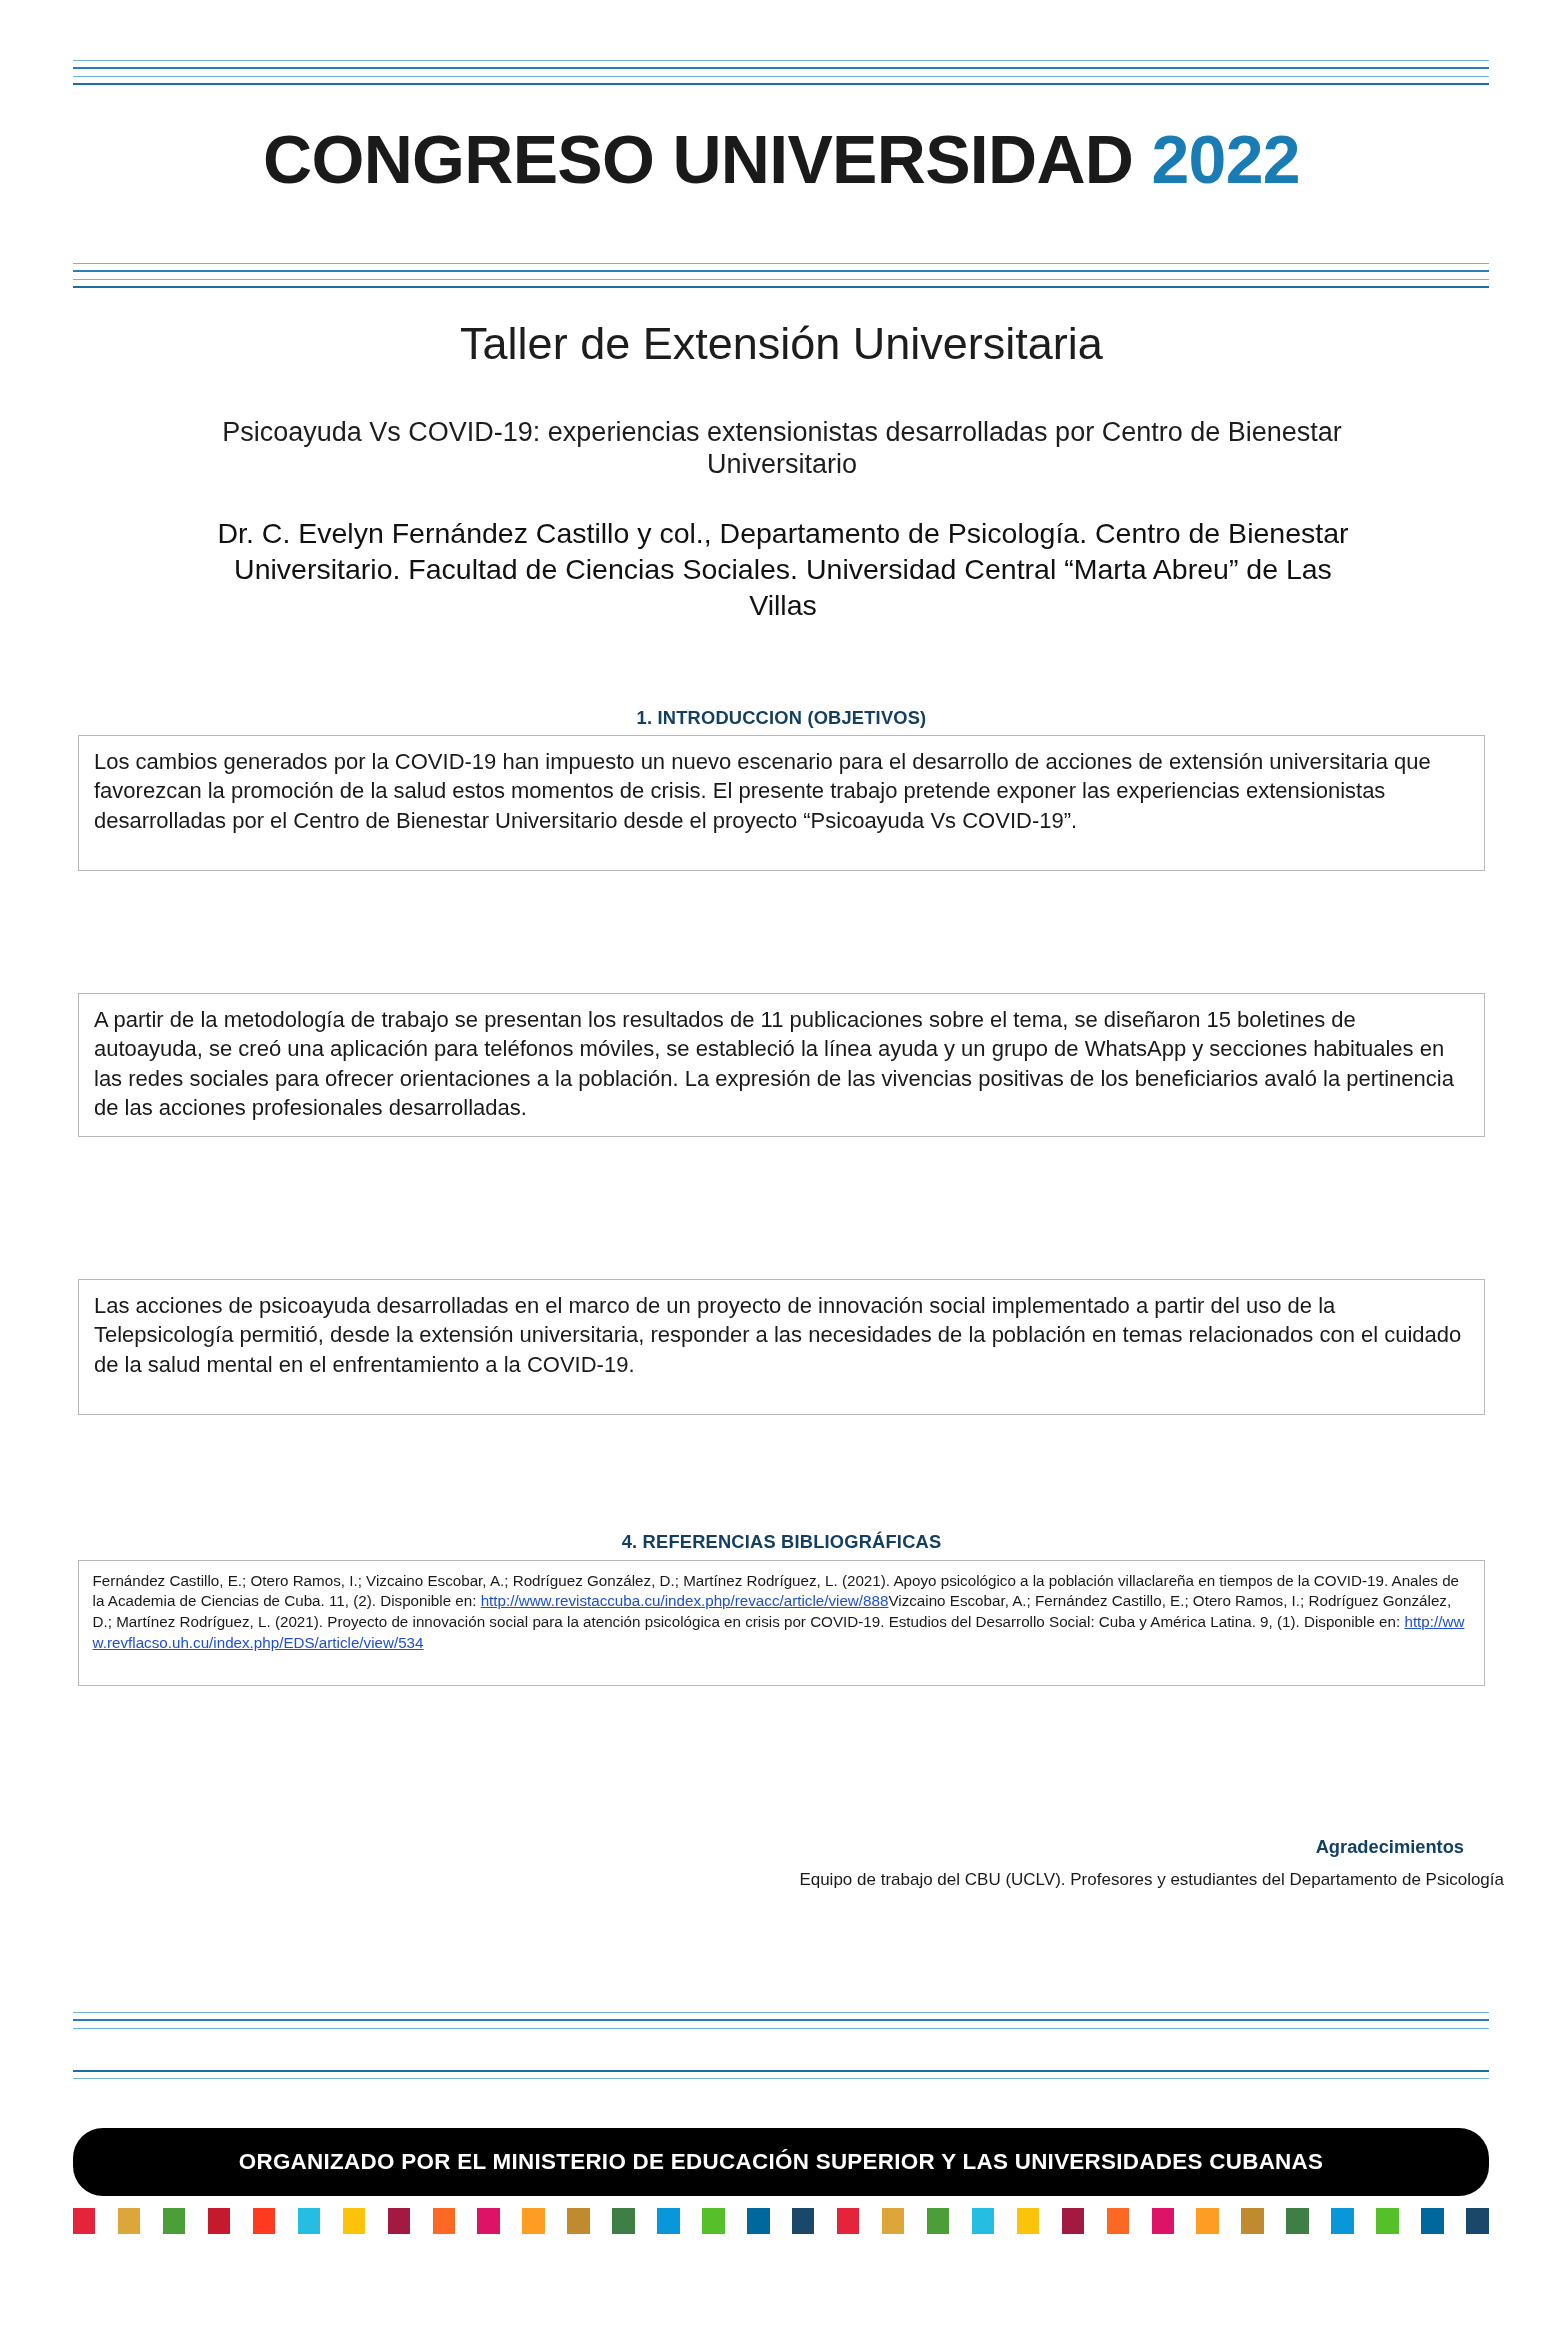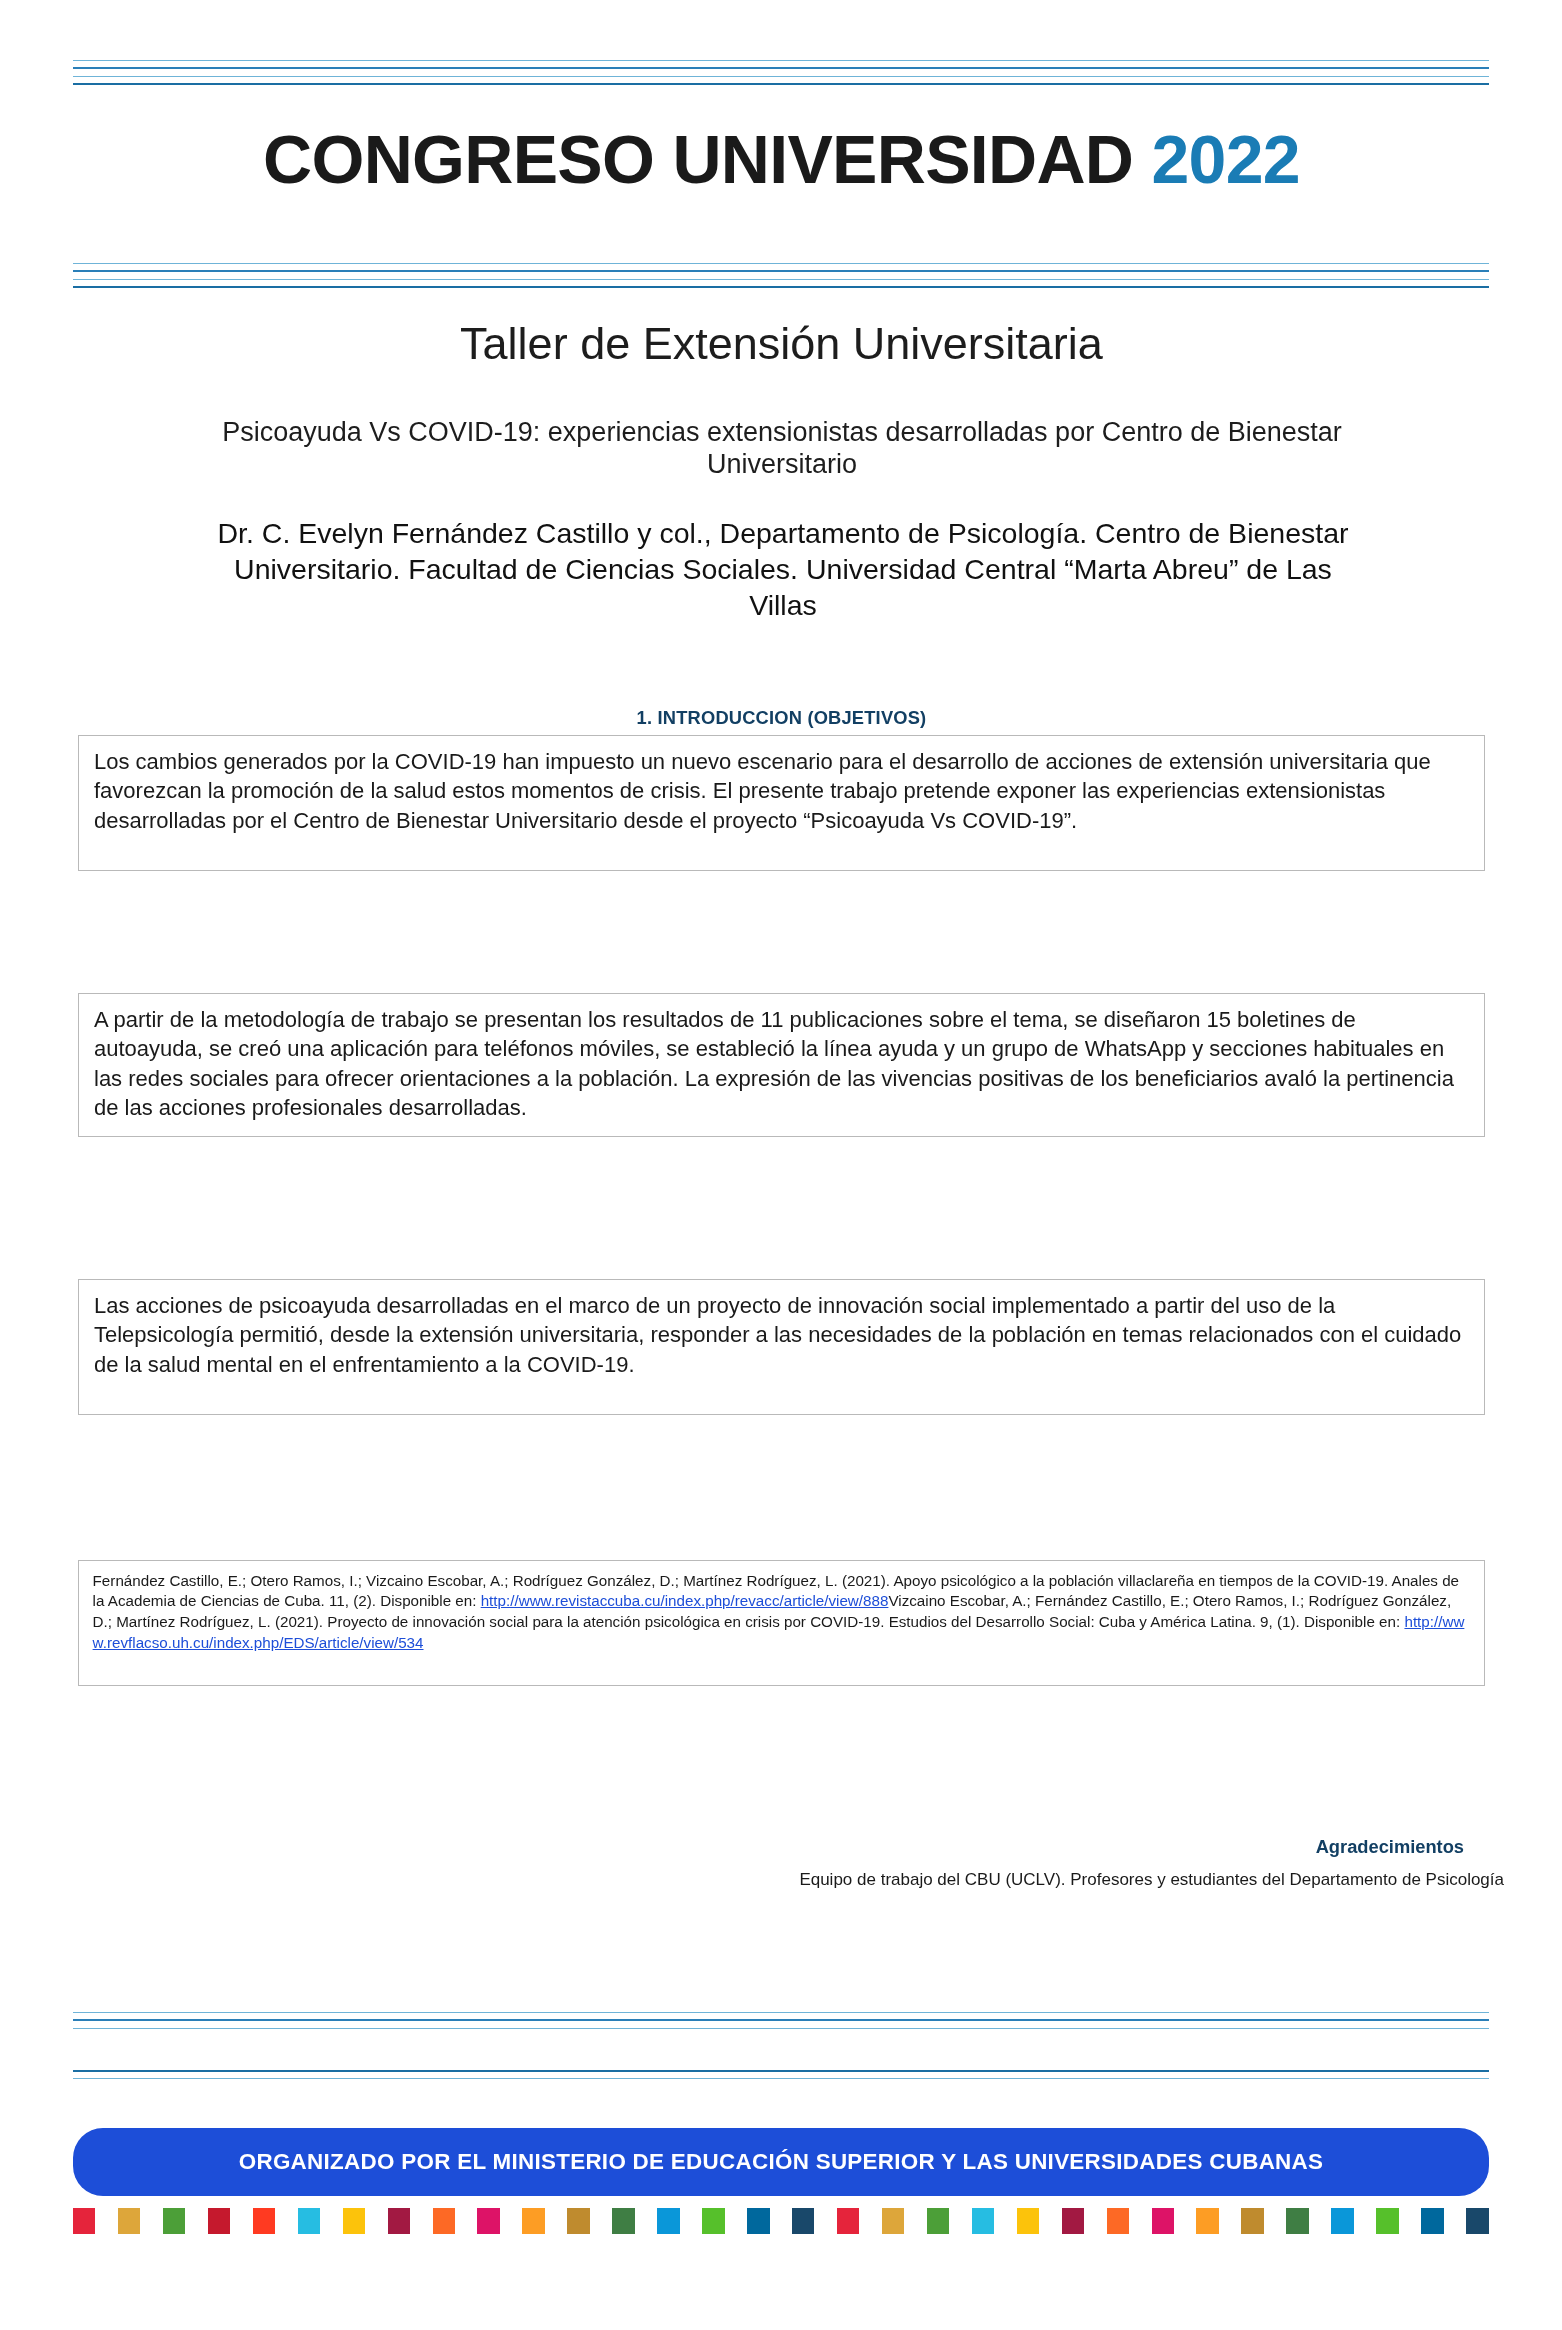--- a/index.html
+++ b/index.html
@@ -210,38 +210,39 @@
   <div class="authors">Dr. C. Evelyn Fernández Castillo y col., Departamento de Psicología. Centro de Bienestar Universitario. Facultad de Ciencias Sociales. Universidad Central “Marta Abreu” de Las Villas</div>
 
   <div class="section-heading" id="h-intro" style="color: rgb(18, 63, 99);">1. INTRODUCCION (OBJETIVOS)</div>
   <div class="section-box" id="box-intro">Los cambios generados por la COVID-19 han impuesto un nuevo escenario para el desarrollo de acciones de extensión universitaria que favorezcan la promoción de la salud estos momentos de crisis. El presente trabajo pretende exponer las experiencias extensionistas desarrolladas por el Centro de Bienestar Universitario desde el proyecto “Psicoayuda Vs COVID-19”.</div>
 
   <div class="section-box" id="box-desarrollo">A partir de la metodología de trabajo se presentan los resultados de 11 publicaciones sobre el tema, se diseñaron 15 boletines de autoayuda, se creó una aplicación para teléfonos móviles, se estableció la línea ayuda y un grupo de WhatsApp y secciones habituales en las redes sociales para ofrecer orientaciones a la población. La expresión de las vivencias positivas de los beneficiarios avaló la pertinencia de las acciones profesionales desarrolladas.</div>
 
   <div class="section-heading" id="h-conclusiones" style="color: rgb(18, 63, 99);">3. CONCLUSIONES</div>
   <div class="section-box" id="box-conclusiones">Las acciones de psicoayuda desarrolladas en el marco de un proyecto de innovación social implementado a partir del uso de la Telepsicología permitió, desde la extensión universitaria, responder a las necesidades de la población en temas relacionados con el cuidado de la salud mental en el enfrentamiento a la COVID-19.</div>
 
+  <div class="section-heading" id="h-referencias" style="color: rgb(18, 63, 99);">4. REFERENCIAS BIBLIOGRÁFICAS</div>
   <div class="section-box" id="box-referencias">
     <span>Fernández Castillo, E.; Otero Ramos, I.; Vizcaino Escobar, A.; Rodríguez González, D.; Martínez Rodríguez, L. (2021). Apoyo psicológico a la población villaclareña en tiempos de la COVID-19. Anales de la Academia de Ciencias de Cuba. 11, (2). Disponible en: </span><a href="#">http://www.revistaccuba.cu/index.php/revacc/article/view/888</a><span>Vizcaino Escobar, A.; Fernández Castillo, E.; Otero Ramos, I.; Rodríguez González, D.; Martínez Rodríguez, L. (2021). Proyecto de innovación social para la atención psicológica en crisis por COVID-19. Estudios del Desarrollo Social: Cuba y América Latina. 9, (1). Disponible en: </span><a href="#">http://www.revflacso.uh.cu/index.php/EDS/article/view/534</a>
   </div>
 
   <div class="ack-title" style="color: rgb(18, 63, 99);">Agradecimientos</div>
   <div class="ack-text">Equipo de trabajo del  CBU (UCLV). Profesores y estudiantes del Departamento de Psicología</div>
 
   <div class="rule-group" id="bottom-rules">
     <div class="ln thin"></div>
     <div class="ln" style="background: rgb(43, 127, 184);"></div>
     <div class="ln thin"></div>
   </div>
   <div class="rule-group" id="bottom-rules2">
     <div class="ln dark"></div>
     <div class="ln thin"></div>
   </div>
 
-  <div class="footer-banner" style="background: #1d4ed8; border-radius: 30px;">ORGANIZADO POR EL MINISTERIO DE EDUCACIÓN SUPERIOR Y LAS UNIVERSIDADES CUBANAS</div>
+  <div class="footer-banner" style="background: #000000; border-radius: 30px;">ORGANIZADO POR EL MINISTERIO DE EDUCACIÓN SUPERIOR Y LAS UNIVERSIDADES CUBANAS</div>
 
   <div class="color-strip" id="color-strip">
       <span style="background: rgb(229, 36, 59);"></span>
       <span class="strip-gap"></span>
       <span style="background: rgb(221, 166, 58);"></span>
       <span class="strip-gap"></span>
       <span style="background: rgb(76, 159, 56);"></span>
       <span class="strip-gap"></span>
       <span style="background: rgb(197, 25, 45);"></span>
       <span class="strip-gap"></span>

